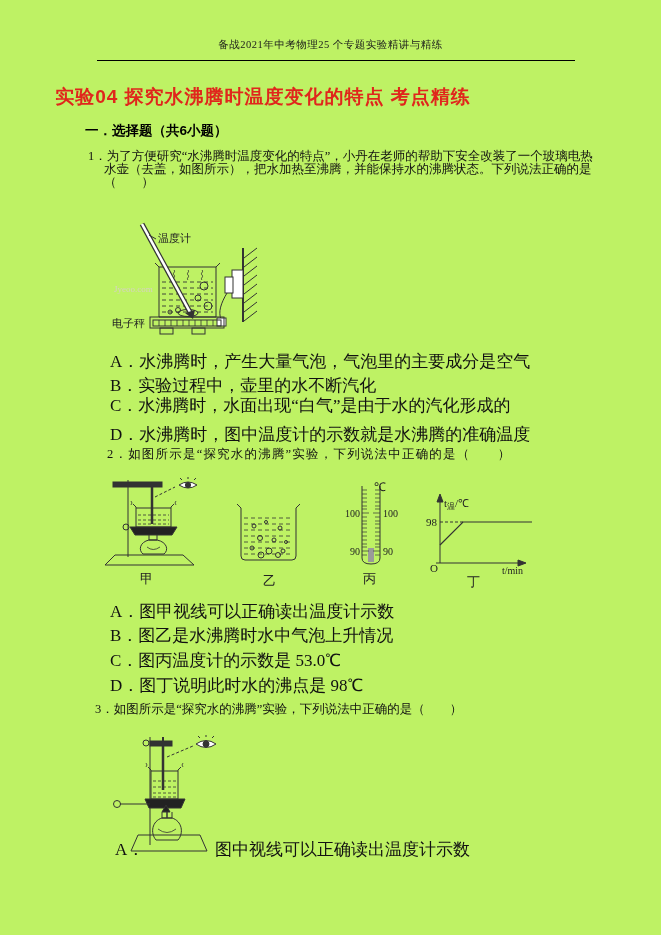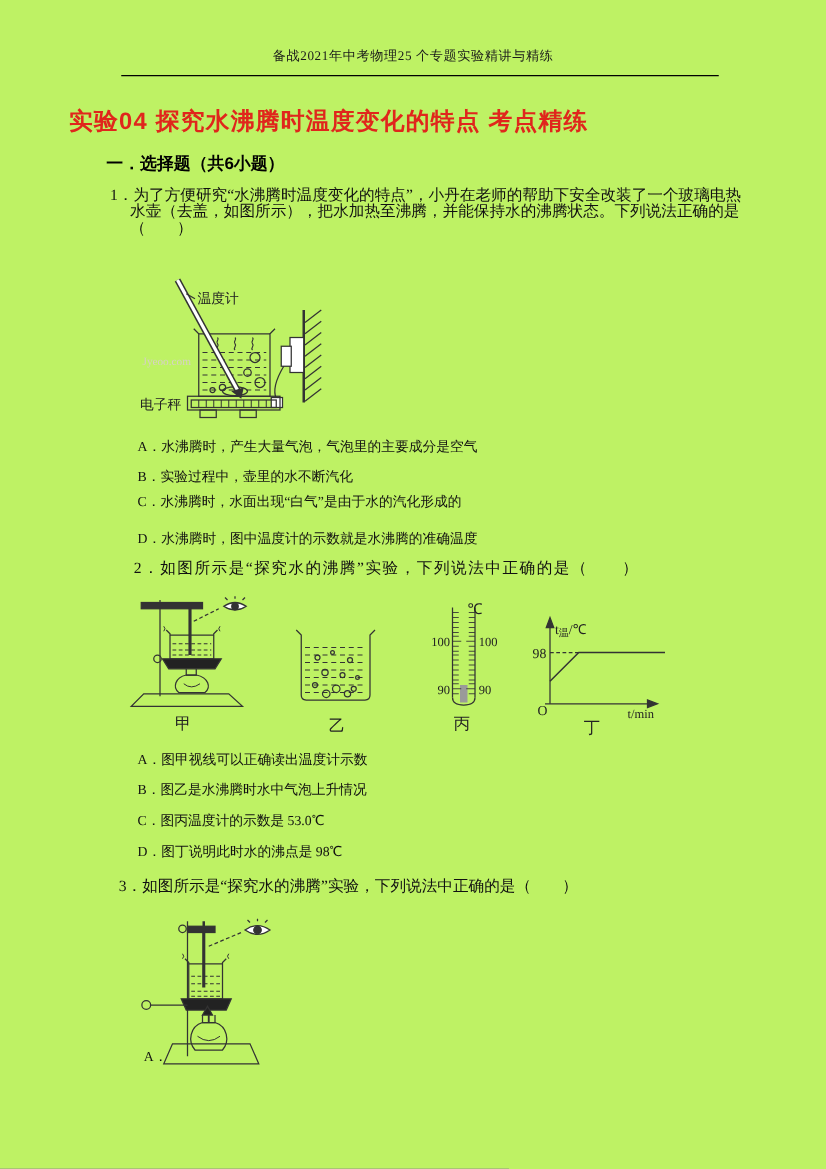--- a/index.html
+++ b/index.html
@@ -11,21 +11,21 @@
   .header{top:38px;left:0;width:661px;text-align:center;font-size:10.5px;color:#1a1a1a;letter-spacing:.5px;}
   .header-rule{top:60px;left:97px;width:478px;border-top:1.6px solid #000;height:0;}
   .title{top:84px;left:0;width:526px;text-align:center;font-size:19px;font-weight:700;
          font-family:"Liberation Sans", sans-serif;letter-spacing:1px;margin:0;}
   .section-heading{top:122px;left:85px;font-size:13.5px;font-weight:700;
          font-family:"Liberation Sans", sans-serif;color:#000;}
   .stem{font-size:12.5px;line-height:13px;color:#111;}
   .q1-stem{top:150px;left:88px;width:492px;padding-left:16px;text-indent:-16px;}
   .q2-stem{top:448px;left:95px;width:510px;letter-spacing:1.2px;margin-left:12px;}
   .q3-stem{top:703px;left:95px;width:510px;}
-  .opt{font-size:11px;color:#111;white-space:nowrap;}
+  .opt{font-size:17px;color:#111;white-space:nowrap;}
   .fig-label{font-size:13px;color:#222;}
   svg{overflow:visible;}
   svg text{font-family:"Liberation Serif", serif;fill:#222;}
   .wm{fill:#d6d1c4;font-size:9px;}
 </style>
 </head>
 <body>
 
 <div class="page">
 
@@ -307,14 +307,15 @@
       <line x1="57" y1="24" x2="83" y2="13" stroke-dasharray="3,2" fill="none"></line>
       <path d="M86,11 q10,-7 20,0 q-10,7 -20,0 Z" fill="#fff"></path>
       <circle cx="96" cy="11" r="3" fill="#333"></circle>
       <line x1="90" y1="5" x2="88" y2="3"></line>
         <line x1="96" y1="4" x2="96" y2="2"></line>
         <line x1="102" y1="5" x2="104" y2="3"></line>
     </g>
   </svg>
 
   <div class="abs opt" style="top:838px;left:115px;">A．</div>
+  <div class="abs opt" style="top:838px;left:215px;">图中视线可以正确读出温度计示数</div>
 
 </div>
 
 </body></html>

